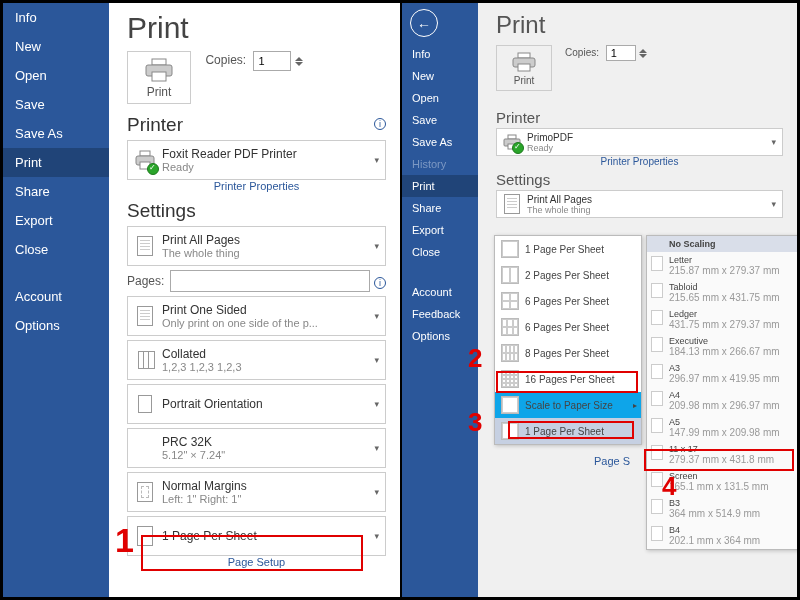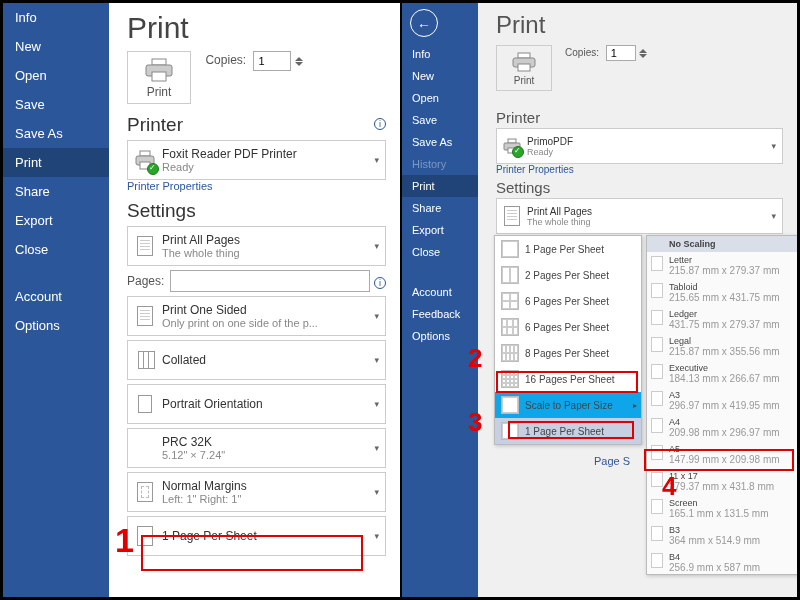--- a/index.html
+++ b/index.html
@@ -28,26 +28,26 @@
   .main-R .printbox{width:56px;font-size:10px}
   .printer-icon{display:block;margin:0 auto 3px}
   .copies{display:inline-block;vertical-align:top;margin-left:10px;font-size:12px;color:#555}
   .main-R .copies{font-size:10px}
   .copies input{width:38px;height:20px;border:1px solid #aaa;margin-left:4px;font-size:11px;padding-left:4px;vertical-align:middle}
   .main-R .copies input{width:30px;height:16px}
   .spin{display:inline-block;vertical-align:middle;width:12px}
   .spin div{width:0;height:0;border-left:4px solid transparent;border-right:4px solid transparent;margin:1px 0}
   .spin .up{border-bottom:4px solid #666}
   .spin .dn{border-top:4px solid #666}
-  .link{color:#2b579a;font-size:11px;text-align:left;display:block;cursor:pointer}
+  .link{color:#2b579a;font-size:11px;text-align:center;display:block;cursor:pointer}
   .main-R .link{font-size:10px}
   .info-ic{float:right;width:12px;height:12px;border:1px solid #2b579a;border-radius:50%;color:#2b579a;font-size:9px;text-align:center;line-height:10px;margin-top:4px}
   .ddl{border:1px solid #ccc;background:#fff;margin-top:4px;padding:3px 6px;display:flex;align-items:center;position:relative;cursor:pointer}
   .main-L .ddl{height:40px}
-  .main-R .ddl{height:36px;margin-top:2px}
+  .main-R .ddl{height:28px;margin-top:2px}
   .ddl .ico{width:22px;height:24px;margin-right:6px;display:flex;align-items:center;justify-content:center}
   .main-R .ddl .ico{width:18px;height:18px}
   .ddl .txt{flex:1;min-width:0}
   .ddl .t1{font-size:12px;color:#333;white-space:nowrap;overflow:hidden;text-overflow:ellipsis}
   .ddl .t2{font-size:11px;color:#888;white-space:nowrap;overflow:hidden;text-overflow:ellipsis}
   .main-R .ddl .t1{font-size:10px}
   .main-R .ddl .t2{font-size:9px}
   .ddl .chev{font-size:9px;color:#666;margin-left:4px}
   .pagesrow{display:flex;align-items:center;margin-top:4px;font-size:12px;color:#555}
   .pagesrow input{flex:1;height:22px;border:1px solid #aaa;margin-left:6px}
@@ -173,20 +173,21 @@
       <div class="ddl">
         <div class="ico">
             <div class="collate-ic">
               <span></span>
               <span></span>
               <span></span>
             </div>
           </div>
         <div class="txt">
             <div class="t1">Collated</div>
+            <div class="t2">1,2,3   1,2,3   1,2,3</div>
           </div>
         <div class="chev">▾</div>
       </div>
       <div class="ddl">
         <div class="ico">
             <div class="orient-ic"></div>
           </div>
         <div class="txt">
             <div class="t1">Portrait Orientation</div>
           </div>
@@ -212,20 +213,21 @@
       </div>
       <div class="ddl">
         <div class="ico">
             <div class="pps-ic"></div>
           </div>
         <div class="txt">
             <div class="t1">1 Page Per Sheet</div>
           </div>
         <div class="chev">▾</div>
       </div>
+      <span class="link">Page Setup</span>
     </div>
     <div class="num" style="left:112px;top:518px">1</div>
     <div class="hl" style="left:138px;top:532px;width:222px;height:36px"></div>
   </div>
 
   <div class="pane pane-right">
     <div class="sidebar sb-R">
       <div class="back">
           <span>←</span>
         </div>
@@ -383,24 +385,20 @@
         </div>
       <div class="fi">
           <div>Tabloid</div>
           <div class="sub">215.65 mm x 431.75 mm</div>
         </div>
       <div class="fi">
           <div>Ledger</div>
           <div class="sub">431.75 mm x 279.37 mm</div>
         </div>
       <div class="fi">
-          <div>Legal</div>
-          <div class="sub">215.87 mm x 355.56 mm</div>
-        </div>
-      <div class="fi">
           <div>Executive</div>
           <div class="sub">184.13 mm x 266.67 mm</div>
         </div>
       <div class="fi">
           <div>A3</div>
           <div class="sub">296.97 mm x 419.95 mm</div>
         </div>
       <div class="fi">
           <div>A4</div>
           <div class="sub">209.98 mm x 296.97 mm</div>
@@ -416,21 +414,21 @@
       <div class="fi">
           <div>Screen</div>
           <div class="sub">165.1 mm x 131.5 mm</div>
         </div>
       <div class="fi">
           <div>B3</div>
           <div class="sub">364 mm x 514.9 mm</div>
         </div>
       <div class="fi">
           <div>B4</div>
-          <div class="sub">256.9 mm x 587 mm</div>
+          <div class="sub">202.1 mm x 364 mm</div>
         </div>
     </div>
 
     <div class="num sm" style="left:66px;top:340px">2</div>
     <div class="hl" style="left:94px;top:368px;width:142px;height:22px"></div>
     <div class="num sm" style="left:66px;top:404px">3</div>
     <div class="hl" style="left:106px;top:418px;width:126px;height:18px"></div>
     <div class="num sm" style="left:260px;top:468px">4</div>
     <div class="hl" style="left:242px;top:446px;width:150px;height:22px"></div>
   </div>

